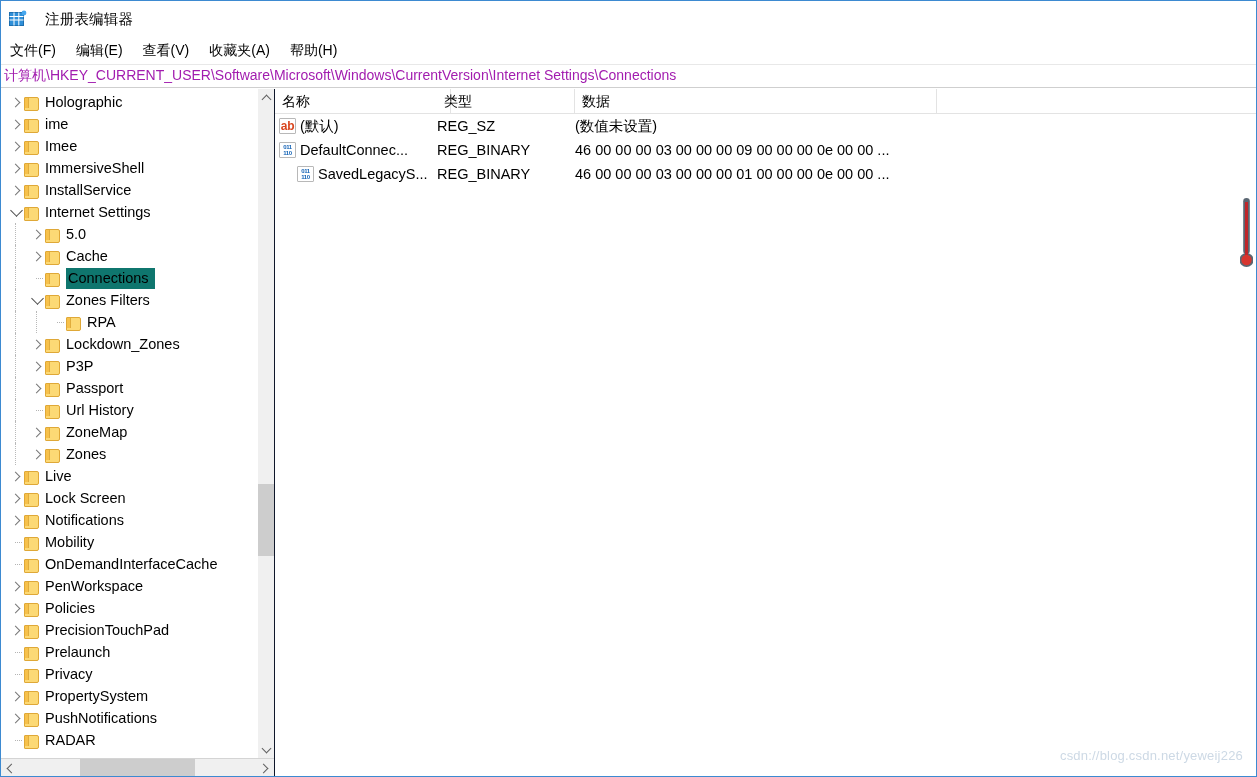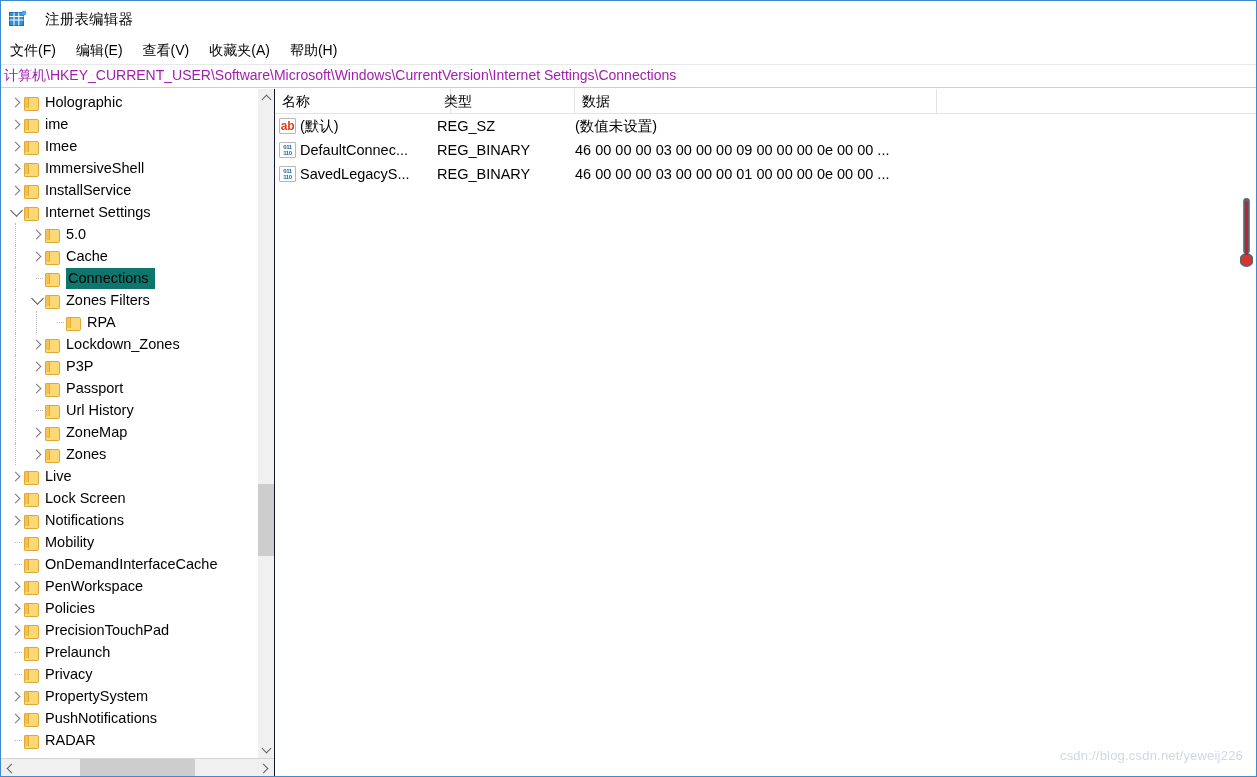--- a/index.html
+++ b/index.html
@@ -591,21 +591,21 @@
                   <span>011</span>
                   <span>110</span>
                 </span>
               </span>
               <span>DefaultConnec...</span>
             </div>
             <div class="cell" style="left: 162px; width: 138px;">REG_BINARY</div>
             <div class="cell" style="left: 300px; width: 362px;">46 00 00 00 03 00 00 00 09 00 00 00 0e 00 00 ...</div>
           </div>
           <div class="val-row">
-            <div class="cell name" style="left: 0px; width: 172px;">
+            <div class="cell name" style="left: 18px; width: 172px;">
               <span class="val-icon bin">
                 <span class="ic-txt">
                   <span>011</span>
                   <span>110</span>
                 </span>
               </span>
               <span>SavedLegacyS...</span>
             </div>
             <div class="cell" style="left: 162px; width: 138px;">REG_BINARY</div>
             <div class="cell" style="left: 300px; width: 362px;">46 00 00 00 03 00 00 00 01 00 00 00 0e 00 00 ...</div>

